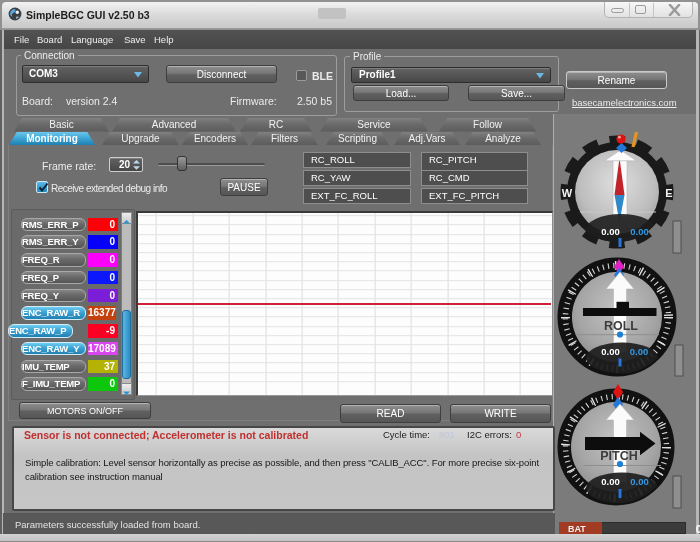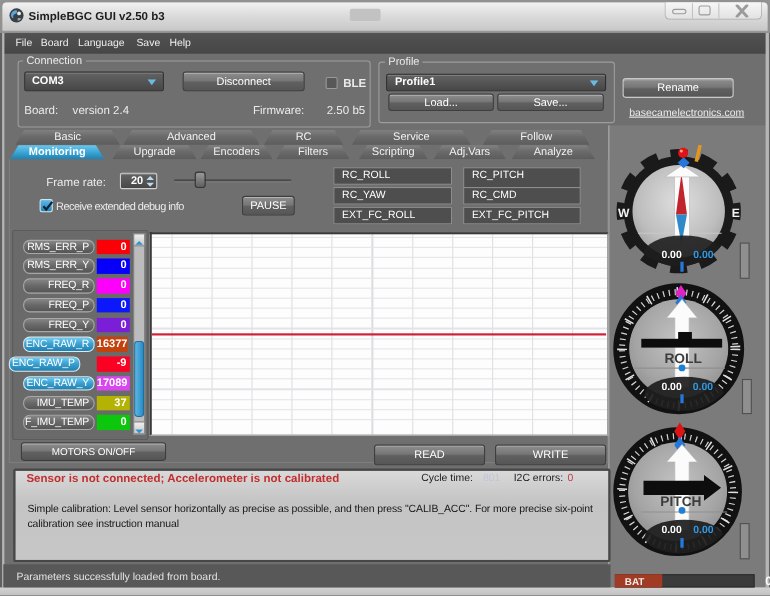--- a/index.html
+++ b/index.html
@@ -6,21 +6,21 @@
 body{font-family:"Liberation Sans",sans-serif;background:#949494;position:relative}
 .a{position:absolute}
 .btn{background:linear-gradient(#8e8e8e,#777 45%,#606060 55%,#565656);border:1px solid #3e3e3e;border-radius:3px;color:#fff;font-size:10px;text-align:center;box-shadow:inset 0 1px 0 rgba(255,255,255,.35)}
 .gb{border:1px solid #9d9d9d;border-radius:3px}
 .gbl{font-size:10px;color:#ececec;background:#6f6f6f;padding:0 3px;line-height:11px}
 .combo{background:linear-gradient(#636363,#474747);border:1px solid #2e2e2e;border-radius:2px;color:#fff;font-size:10px;font-weight:bold;box-shadow:inset 0 1px 0 rgba(255,255,255,.18)}
 .lbl{font-size:10.5px;color:#ebebeb}
 .tab{clip-path:polygon(8px 0,calc(100% - 8px) 0,100% 100%,0 100%);background:linear-gradient(#818181,#6a6a6a 45%,#5c5c5c);color:#f2f2f2;font-size:10px;text-align:center}
 .tabsel{background:linear-gradient(#6cc6ec,#3fa9d8 45%,#1d7fb0);color:#fff;font-weight:bold}
 .rcb{background:#4e4e4e;border:1px solid #8d8d8d;color:#fff;font-size:9.5px;font-weight:normal;padding-left:7px;line-height:14px}
-.chb{background:linear-gradient(#868686,#6a6a6a 45%,#555);border:1px solid #a8a8a8;border-radius:6px;color:#fff;font-size:9.5px;font-weight:normal;text-align:right;padding-right:4px;line-height:12px;letter-spacing:-0.2px}
+.chb{background:linear-gradient(#868686,#6a6a6a 45%,#555);border:1px solid #a8a8a8;border-radius:6px;color:#fff;font-size:9.5px;font-weight:bold;text-align:left;padding-right:4px;line-height:12px;letter-spacing:-0.2px}
 .chbs{background:linear-gradient(#6ecdf2,#3da2d2 45%,#1f81b2);border-color:#d3ecf8}
 .sw{color:#fff;font-size:10px;font-weight:bold;text-align:right;padding-right:3px;line-height:13.5px}
 </style></head><body>
 <div class="a" style="left:0;top:0;width:700px;height:542px;background:#919191;border-radius:5px 5px 0 0"></div>
 <div class="a" style="left:2px;top:2px;width:696px;height:27px;background:linear-gradient(#f2f2f2,#dcdcdc 45%,#c8c8c8);border-radius:4px 4px 0 0;border-bottom:1px solid #9a9a9a"></div>
 <svg class="a" style="left:8px;top:7px" width="14" height="14" viewBox="0 0 14 14">
     <circle cx="7" cy="7" r="6.4" fill="#3a3f44"></circle>
     <path d="M2 7a5 5 0 0 1 5-5c1 1.5.5 3-1 3.5C4 6 3.4 8 4.4 9.6 3 9.2 2 8.2 2 7z" fill="#5aa7dd"></path>
     <circle cx="9.3" cy="5.2" r="1.7" fill="#e8eef2"></circle>
     <path d="M8 9.8c1.2-.6 2.6-.4 3.4.3a5 5 0 0 1-3.4 1.8z" fill="#9aa5ad"></path>
@@ -60,21 +60,21 @@
 <div class="a lbl" style="left:22px;top:95px">Board:</div>
 <div class="a lbl" style="left:66px;top:95px">version 2.4</div>
 <div class="a lbl" style="left:230px;top:95px">Firmware:</div>
 <div class="a lbl" style="left:297px;top:95px">2.50 b5</div>
 <div class="a gb" style="left:344px;top:56px;width:215px;height:56px"></div>
 <div class="a gbl" style="left:350px;top:51px">Profile</div>
 <div class="a combo" style="left:351px;top:67px;width:200px;height:16px;line-height:14px;padding-left:7px">Profile1<svg class="a" style="right:6px;top:5px" width="8" height="6" viewBox="0 0 8 6">
       <path d="M0 0h8L4 5.5z" fill="#6cb9e4"></path>
     </svg></div>
 <div class="a btn" style="left:353px;top:85px;width:96px;height:16px;line-height:15px">Load...</div>
-<div class="a btn" style="left:452px;top:85px;width:97px;height:16px;line-height:15px">Save...</div>
+<div class="a btn" style="left:468px;top:85px;width:97px;height:16px;line-height:15px">Save...</div>
 <div class="a btn" style="left:566px;top:71px;width:101px;height:18px;line-height:17px;border-color:#c9c9c9">Rename</div>
 <div class="a" style="left:572px;top:97px;width:102px;text-align:center;font-size:9.5px;color:#ececec;text-decoration:underline">basecamelectronics.com</div>
 <div class="a tab" style="left:14px;top:118px;width:95px;height:13.5px;line-height:13px">Basic</div>
 <div class="a tab" style="left:112px;top:118px;width:124px;height:13.5px;line-height:13px">Advanced</div>
 <div class="a tab" style="left:240px;top:118px;width:72px;height:13.5px;line-height:13px">RC</div>
 <div class="a tab" style="left:320px;top:118px;width:108px;height:13.5px;line-height:13px">Service</div>
 <div class="a tab" style="left:439px;top:118px;width:97px;height:13.5px;line-height:13px">Follow</div>
 <div class="a tab tabsel" style="left:9px;top:131.5px;width:86px;height:13.5px;line-height:13px">Monitoring</div>
 <div class="a tab" style="left:102px;top:131.5px;width:77px;height:13.5px;line-height:13px">Upgrade</div>
 <div class="a tab" style="left:182px;top:131.5px;width:66px;height:13.5px;line-height:13px">Encoders</div>

